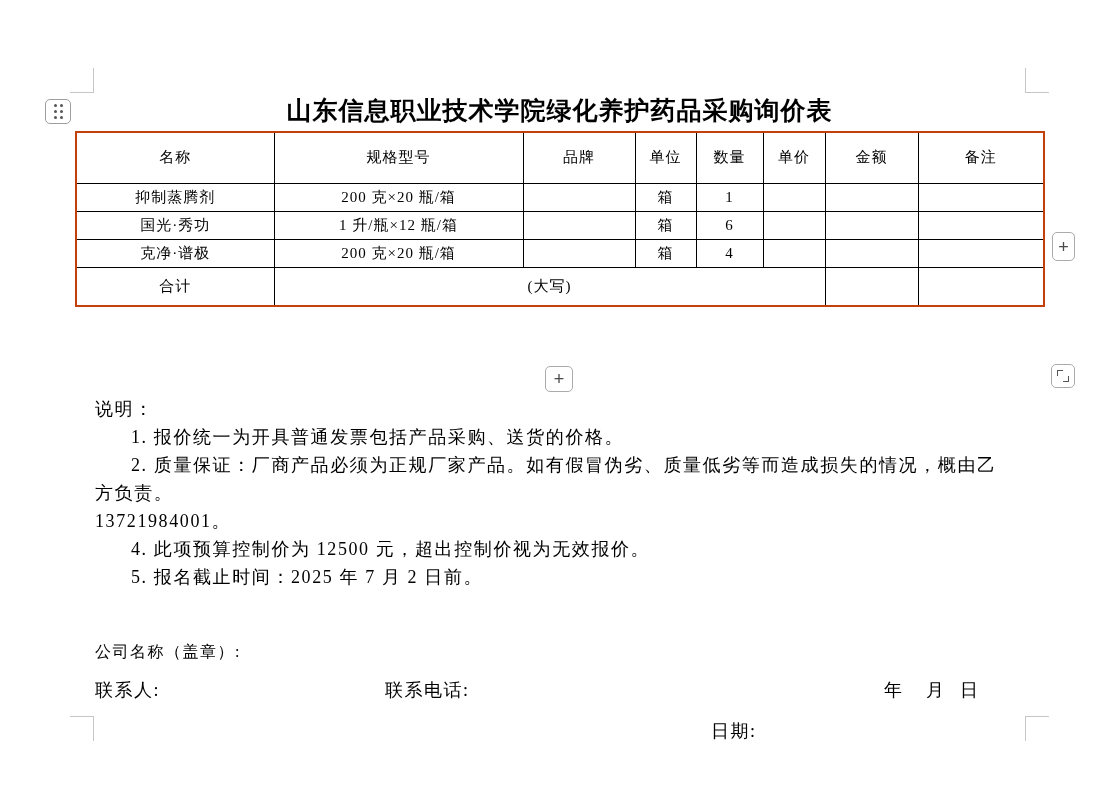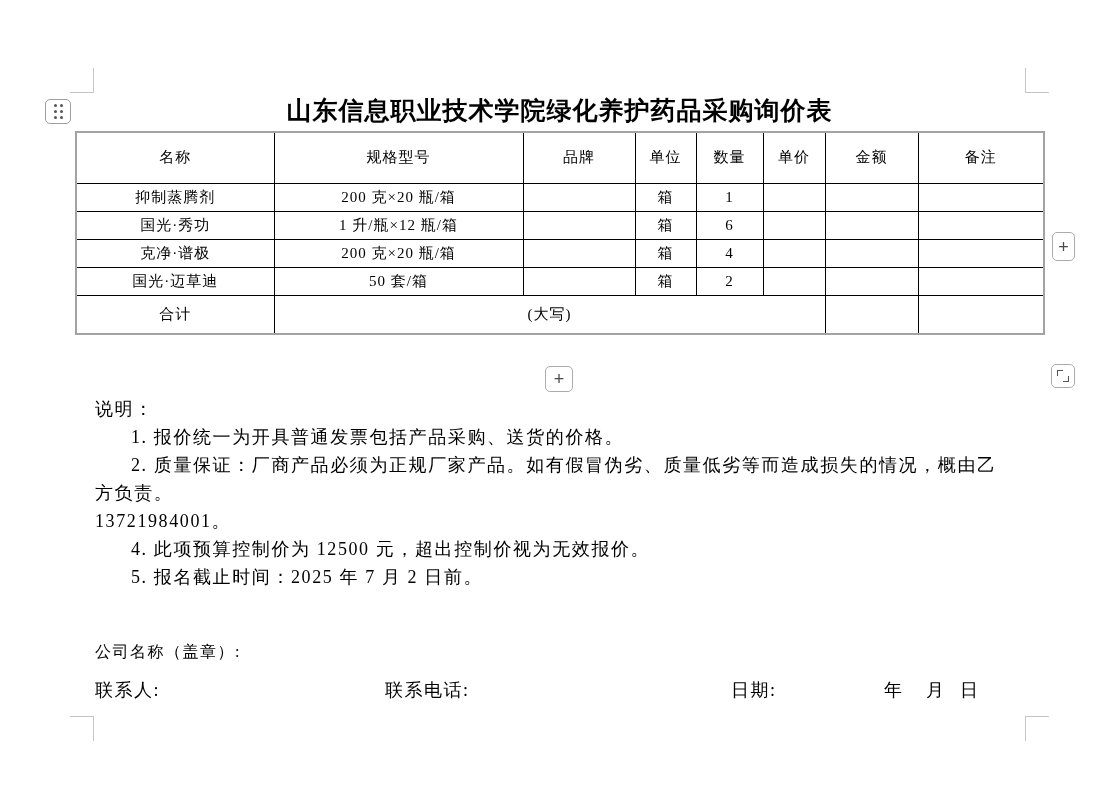--- a/index.html
+++ b/index.html
@@ -21,21 +21,21 @@
   .handle .dots { display:grid; grid-template-columns:3px 3px; grid-template-rows:3px 3px 3px; gap:3px; }
   .handle .dots i { width:3px; height:3px; border-radius:50%; background:#555; }
 
   .title { position:absolute; left:0; top:94px; width:1119px; text-align:center;
            font-family:"Liberation Sans", sans-serif; font-weight:bold; font-size:25px;
            letter-spacing:1px; white-space:nowrap; }
 
   
   table.quote { position:absolute; left:75px; top:131px; width:968px;
                 border-collapse:collapse; table-layout:fixed;
-                border:2px solid #a3a3a3;padding-left:16px; }
+                border:2px solid #c2410c;padding-left:16px; }
   table.quote td { border:1px solid #000; text-align:center; vertical-align:middle;
                    font-size:15px; letter-spacing:1px; white-space:nowrap; overflow:hidden; padding:0; }
   tr.hdr td { height:51px; }
   tr.datarow td { height:28px; }
   tr.totalrow td { height:39px; }
   td.caps { text-align:left; padding-left:6px; }
 
   
   .ctrl { position:absolute; border:1px solid #ababab; border-radius:5px; background:#fff;
           color:#4a4a4a; display:flex; align-items:center; justify-content:center;
@@ -53,21 +53,21 @@
   .notes .line { height:28px; line-height:28px; font-size:18px; letter-spacing:1.6px; white-space:nowrap; }
   .notes .line.ind { padding-left:36px; }
 
   .company { position:absolute; left:95px; top:638px; height:28px; line-height:28px;
              font-size:16px; letter-spacing:1.5px; white-space:nowrap; }
   .sigrow { position:absolute; left:95px; top:676px; width:940px; height:28px;
             font-size:18px; letter-spacing:1.5px; }
   .sigrow span { position:absolute; top:0; line-height:28px; white-space:nowrap; }
   .sig-contact { left:0; }
   .sig-phone   { left:290px; }
-  .sig-date    { left:636px; }
+  .sig-date    { left:616px;margin-top:41px; }
   .sig-year    { left:789px; }
   .sig-month   { left:831px; }
   .sig-day     { left:865px; }
 </style>
 </head>
 <body>
 
 <div class="page">
 
   <div class="cm cm-tl"></div>
@@ -133,30 +133,20 @@
     <tr class="datarow">
       <td>克净·谱极</td>
       <td>200 克×20 瓶/箱</td>
       <td></td>
       <td>箱</td>
       <td>4</td>
       <td></td>
       <td></td>
       <td></td>
     </tr>
-    <tr class="datarow">
-      <td>国光·迈草迪</td>
-      <td>50 套/箱</td>
-      <td></td>
-      <td>箱</td>
-      <td>2</td>
-      <td></td>
-      <td></td>
-      <td></td>
-    </tr>
     <tr class="totalrow">
       <td>合计</td>
       <td class="caps" colspan="5">(大写)</td>
       <td></td>
       <td></td>
     </tr>
   </tbody>
     </table>
 
   <div class="ctrl add-row">

